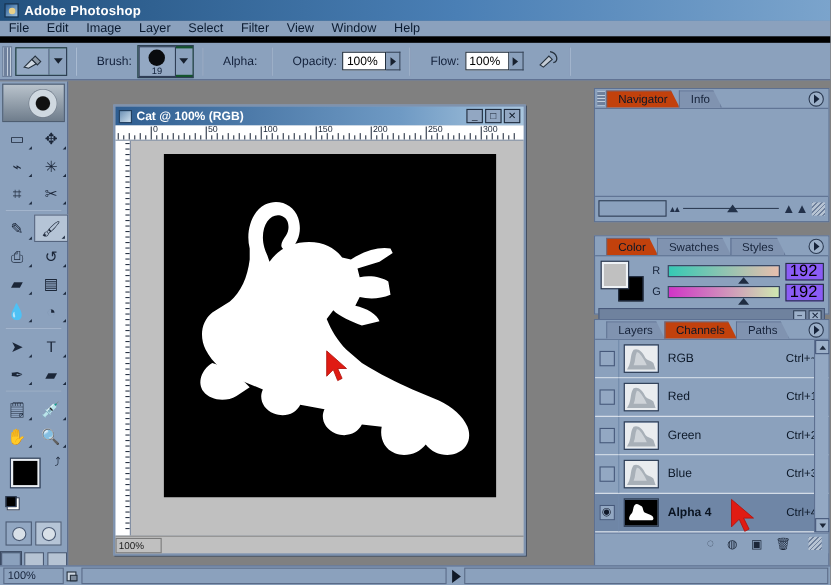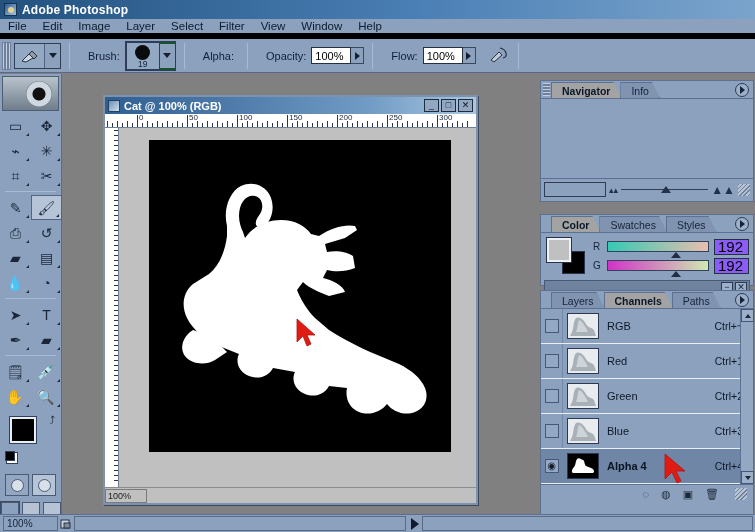--- a/index.html
+++ b/index.html
@@ -144,21 +144,21 @@
   .palette{ position:absolute; left:540px; background:#8ba1bd; border:1px solid #5d7091;}
   .pal-tabrow{ height:18px; display:flex; align-items:flex-end; position:relative;
                background:#8ba1bd; border-bottom:1px solid #5d7091;}
   .ptab{
     height:16px; padding:0 10px; margin-right:-1px;
     background:#8093b0; color:#16233a; font-size:10.5px;
     display:flex;align-items:center;
     border:1px solid #5d7091; border-bottom:none;
     clip-path:polygon(0 0, calc(100% - 8px) 0, 100% 100%, 0 100%);
   }
-  .ptab.active{ background:#a3a3a3; font-weight:bold; color:#0c1727; }
+  .ptab.active{ background:#c2410c; font-weight:normal; color:#0c1727; }
   .pmenu{ position:absolute; right:4px; top:2px; width:14px;height:14px;border-radius:50%;
     border:1px solid #2c3b53; background:#9cb0c9; display:flex;align-items:center;justify-content:center;}
   .pgrip{ position:absolute; left:2px; top:2px; width:7px; height:13px;
     background:repeating-linear-gradient(to bottom,#c3cfdd 0 1px,#6e809c 1px 3px);}
 
   
   #navigator{ top:80px; width:214px; height:122px; }
   .nav-view{ height:80px; background:#8ba1bd; border-bottom:1px solid #5d7091;}
   .nav-ctrl{ height:21px; display:flex; align-items:center; padding:2px 3px; gap:3px;}
   .nav-zoomfield{ width:62px;height:15px;background:#8ba1bd;border:1px solid #2e3d55;}

